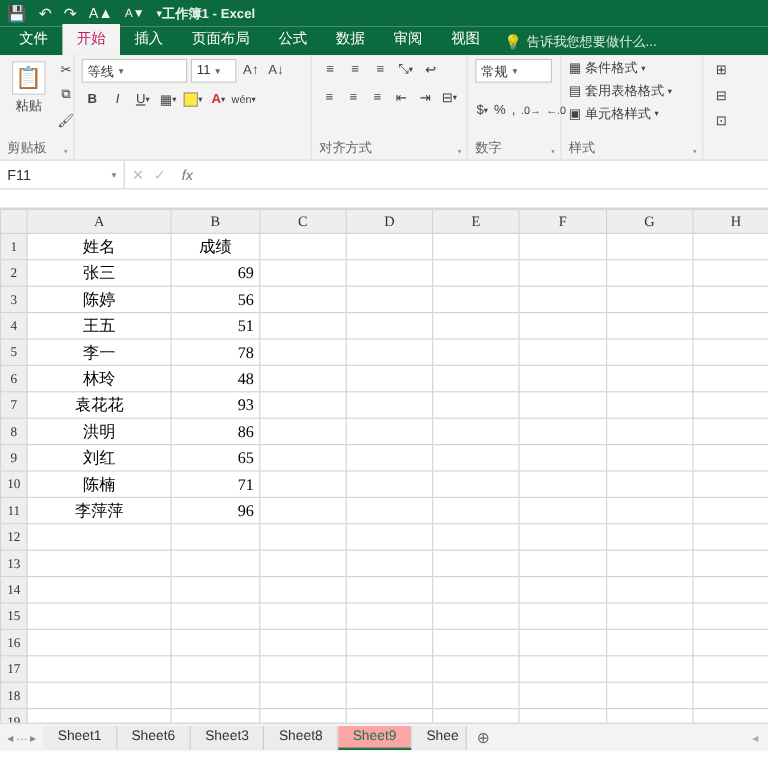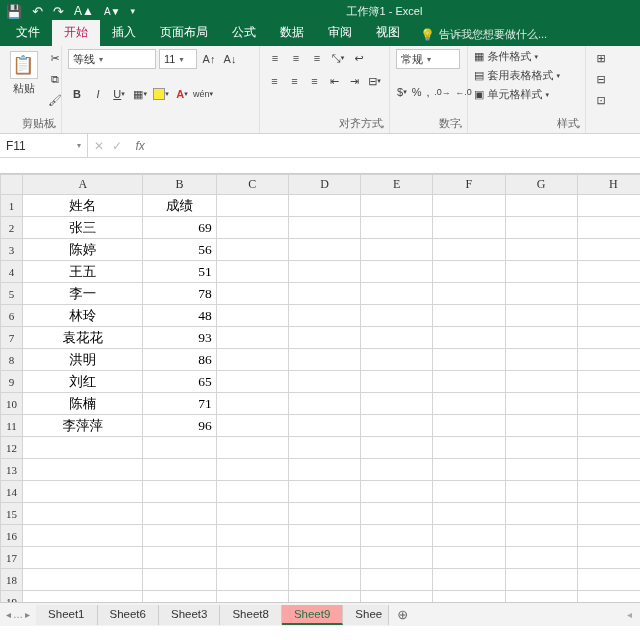--- a/index.html
+++ b/index.html
@@ -2,48 +2,48 @@
 <html><head>
 <meta charset="utf-8">
 <style>
 * { margin:0; padding:0; box-sizing:border-box; font-family:"Microsoft YaHei","SimSun",sans-serif; }
 body { width:640px; height:640px; overflow:hidden; background:#fff; font-size:12px; }
 
 
 .titlebar { height:22px; background:#0c6b3e; display:flex; align-items:center; padding:0 6px; color:#fff; }
 .titlebar .qat { display:flex; gap:10px; align-items:center; }
 .titlebar .qat span { font-size:13px; opacity:.95; }
-.titlebar .doctitle { flex:1; text-align:center; font-size:11px; opacity:.9; }
+.titlebar .doctitle { flex:1; font-size:11px; opacity:.9;font-weight:bold; }
 
 
 .tabs { height:24px; background:#0c6b3e; display:flex; align-items:flex-end; padding-left:4px; color:#fff; font-size:12px; }
 .tabs .tab { padding:4px 12px 5px; cursor:pointer;text-align:right; }
 .tabs .tab.active { background:#f3f3f3; color:#be185d; }
 .tabs .tell { margin-left:8px; opacity:.85; display:flex; align-items:center; gap:4px; font-size:11px; padding-bottom:4px;}
 .tabs .bulb { font-size:12px; }
 
 
 .ribbon { height:88px; background:#f3f3f3; border-bottom:1px solid #d4d4d4; display:flex; }
 .group { border-right:1px solid #e1e1e1; padding:3px 6px 1px; display:flex; flex-direction:column; justify-content:space-between; }
 .group .controls { display:flex; gap:4px; align-items:flex-start; }
-.group .label { text-align:right; font-size:11px; color:#666; padding:1px 0; position:relative;font-family:Liberation Mono, monospace;}
+.group .label { text-align:left; font-size:11px; color:#666; padding:1px 0; position:relative;font-family:Liberation Mono, monospace;}
 .group .label::after { content:"▾"; font-size:7px; color:#888; position:absolute; right:-2px; bottom:1px;}
 .bigbtn { display:flex; flex-direction:column; align-items:center; gap:2px; padding:2px 4px; }
 .bigbtn .ic { width:28px; height:28px; background:#fff; border:1px solid #ccc; display:flex; align-items:center; justify-content:center; font-size:18px;}
 .col { display:flex; flex-direction:column; gap:3px; }
 .row { display:flex; gap:3px; align-items:center; }
 .mini { width:18px; height:18px; font-size:11px; display:inline-flex; align-items:center; justify-content:center; color:#444; border:1px solid transparent;}
 .sel { height:20px; border:1px solid #c8c8c8; background:#fff; display:inline-flex; align-items:center; padding:0 4px; font-size:11px; color:#333; }
 .sel .dd { margin-left:4px; font-size:8px; color:#666; }
 .small { font-size:11px; color:#444; white-space:nowrap; display:flex; align-items:center; gap:3px;}
 .swatch{width:12px;height:12px;display:inline-block}
 
 
 .fbar { height:24px; border-bottom:1px solid #d4d4d4; display:flex; align-items:center; background:#fff; }
-.namebox { width:88px; height:100%; border-right:1px solid #d4d4d4; display:flex; align-items:center; padding:0 6px; font-size:12px; color:#333; justify-content:space-between;}
+.namebox { width:104px; height:100%; border-right:1px solid #d4d4d4; display:flex; align-items:center; padding:0 6px; font-size:12px; color:#333; justify-content:space-between;}
 .namebox .dd{font-size:8px;color:#888}
 .fbar .fxbtn { width:24px; text-align:center; color:#777; font-style:italic; font-size:12px; }
 .fbar .btns { display:flex; gap:8px; padding:0 6px; color:#bbb; font-size:12px;}
 .fbar input { flex:1; border:none; outline:none; padding:0 6px; font-size:12px; }
 
 
 .gridwrap { height:444px; overflow:hidden; position:relative; background:#fff;}
 .spacer { height:16px; border-bottom:1px solid #ccc;}
 table.grid { border-collapse:collapse; table-layout:fixed; width:650px; }
 table.grid th, table.grid td { border:1px solid #d4d4d4; height:22px; font-size:13.5px; font-family:"SimSun","等线",serif; }
@@ -105,21 +105,21 @@
       <div class="col">
         <span class="mini">✂</span>
         <span class="mini">⧉</span>
         <span class="mini">🖌</span>
       </div>
     </div>
     <div class="label">剪贴板</div>
   </div>
 
   <div class="group" style="width:198px">
-    <div class="col" style="gap:16px">
+    <div class="col" style="gap:5px">
       <div class="row">
         <div class="sel" style="width:88px">
             <span>等线</span>
             <span class="dd">▾</span>
           </div>
         <div class="sel" style="width:38px">
             <span>11</span>
             <span class="dd">▾</span>
           </div>
         <span class="mini">A↑</span>

